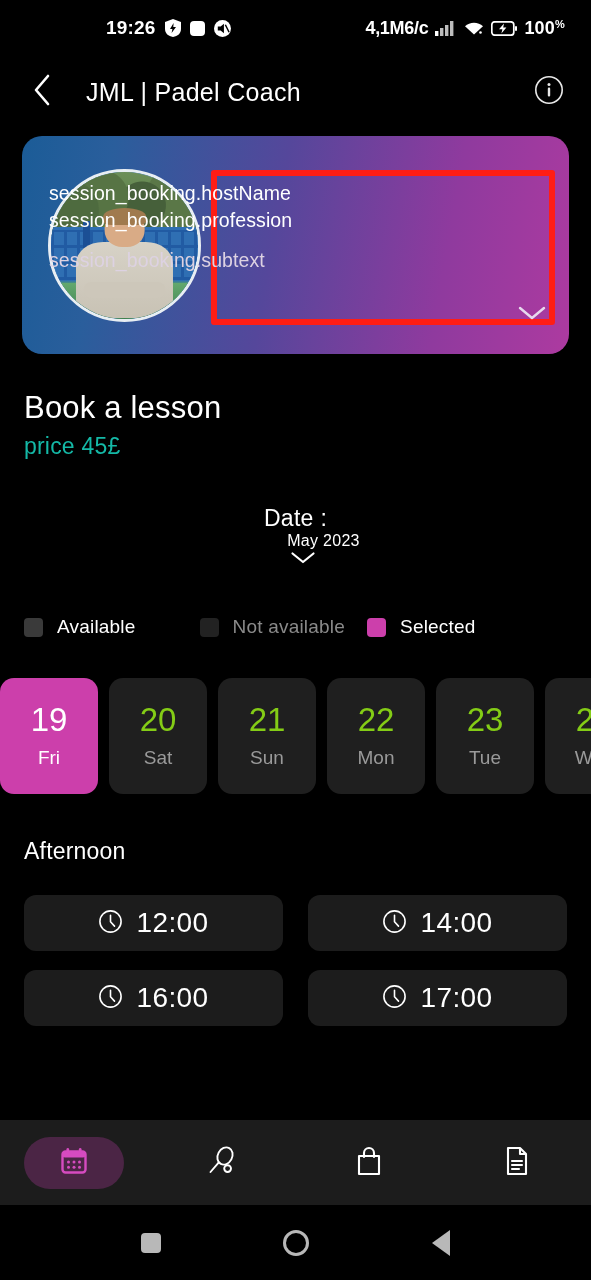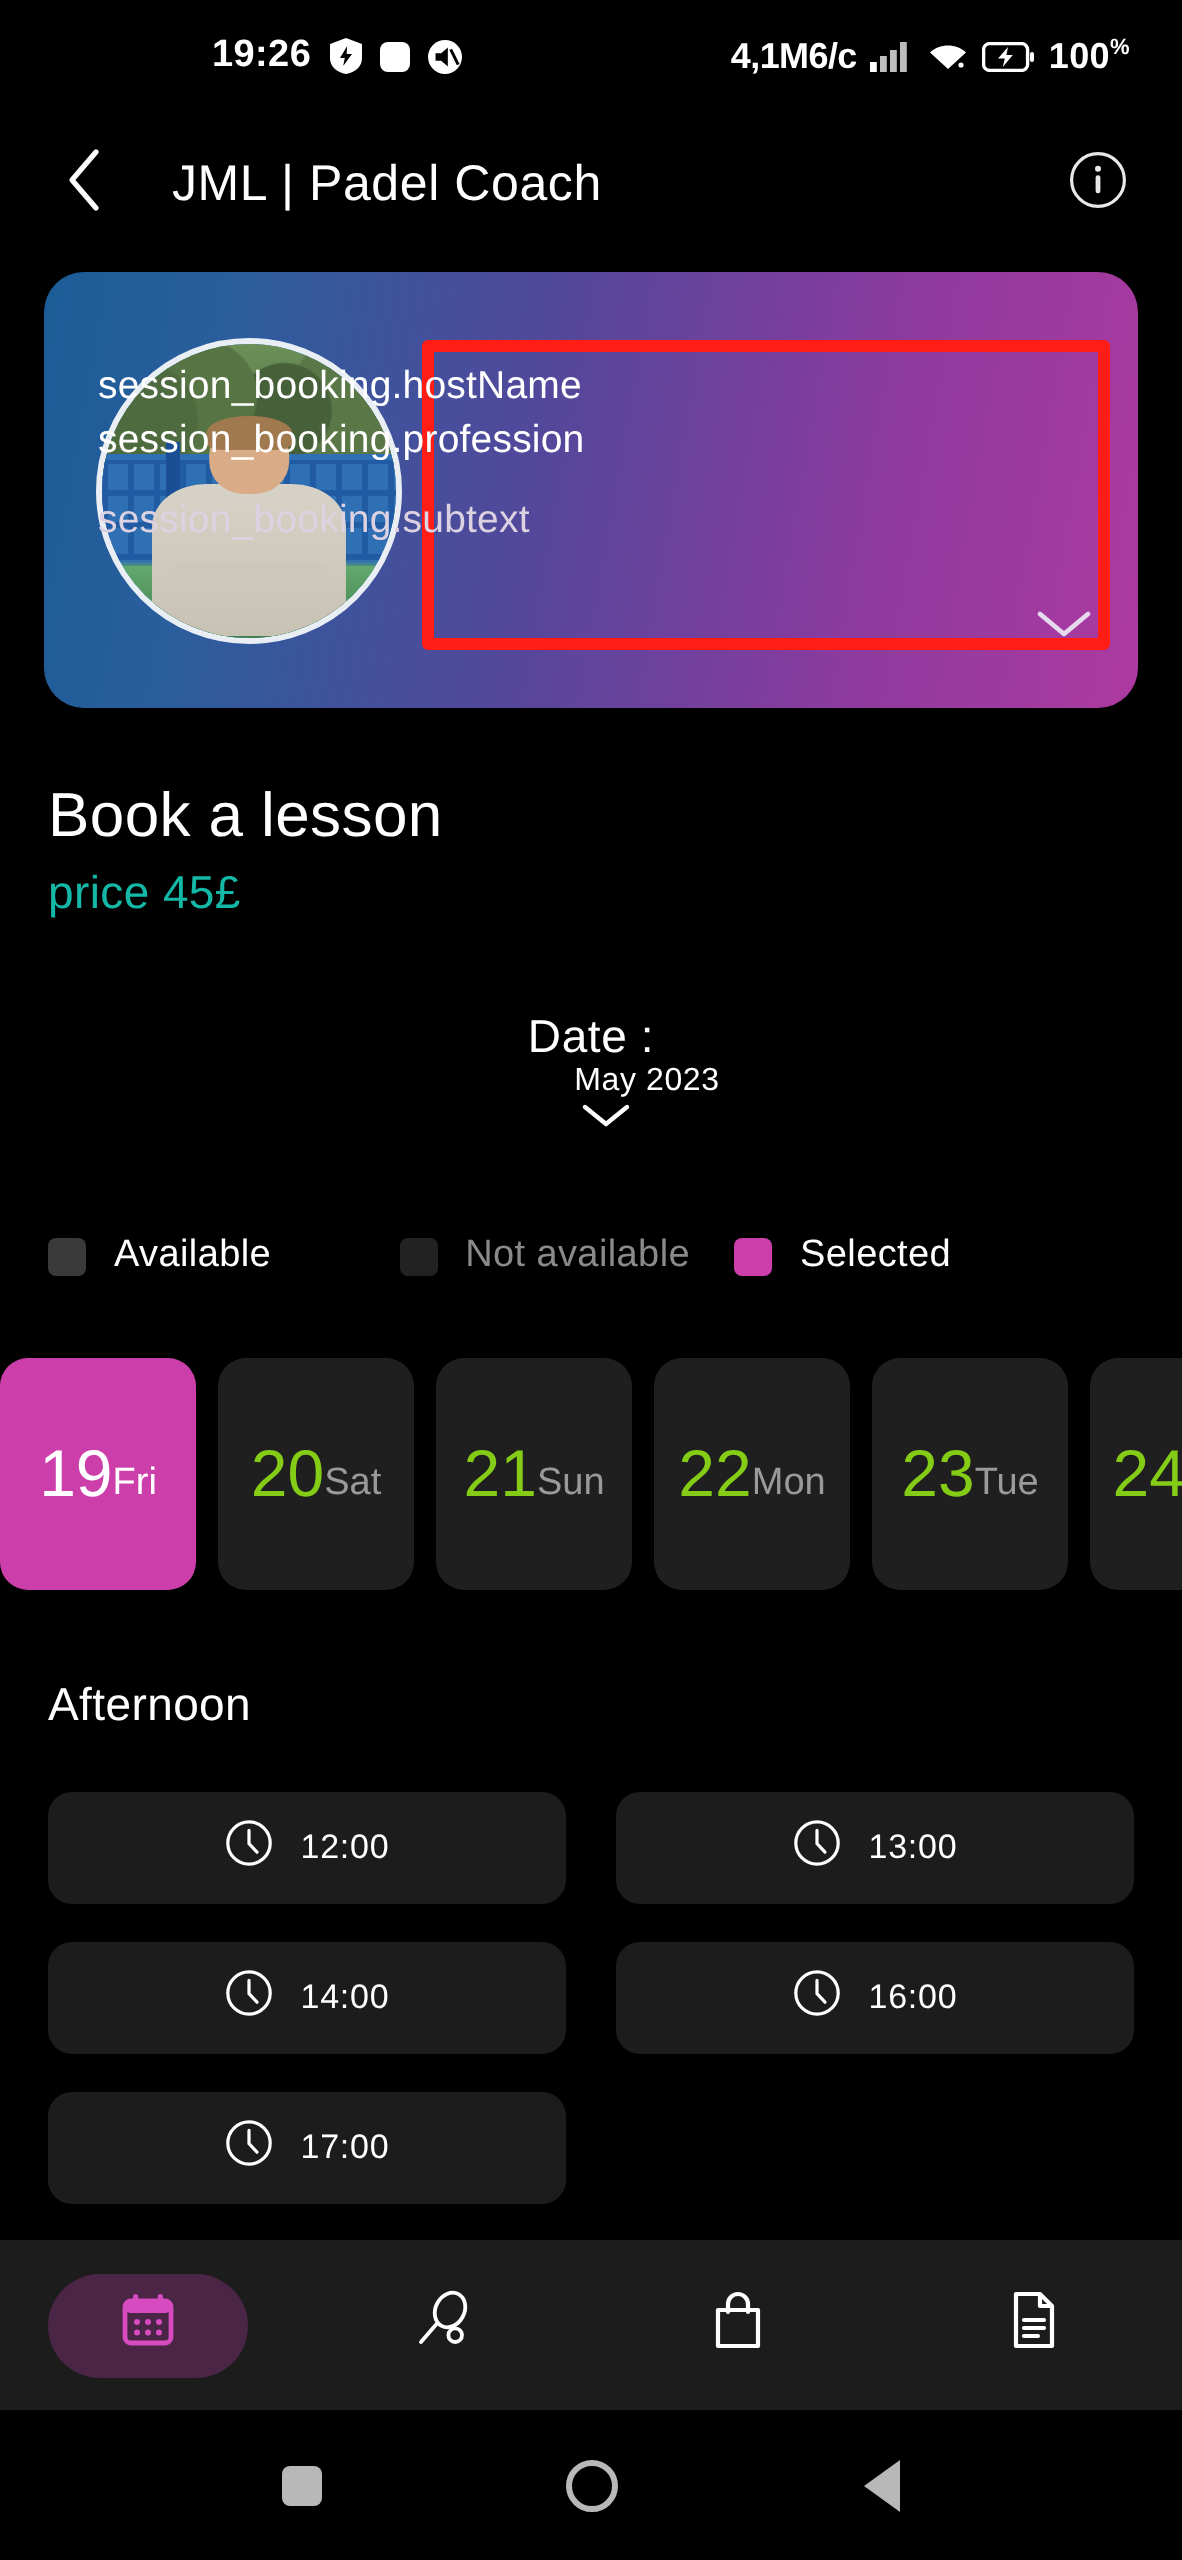--- a/index.html
+++ b/index.html
@@ -105,36 +105,36 @@
   .legend { display:flex; align-items:center; margin-top:47px; }
   .lg { display:flex; align-items:center; }
   .lg + .lg { margin-left:0; }
   .sw { width:19px; height:19px; border-radius:4px; }
   .lg-txt { font-size:19px; margin-left:14px; letter-spacing:.2px;}
 
   
   .chips { display:flex; gap:11px; margin-top:40px; padding-left:0; }
   .chip {
     width:98px; height:116px; border-radius:14px; background:#1f1f1f;
-    display:flex; flex-direction:row; align-items:center; justify-content:center;
+    display:flex; flex-direction:column; align-items:center; justify-content:center;
     flex:0 0 auto;
   }
   .chip .d { font-size:33px; color:#84cc16; font-weight:400; line-height:1.05;}
   .chip .w { font-size:19px; color:#9a9a9a; margin-top:9px;}
   .chip.sel { background:#cc3fab; }
   .chip.sel .d, .chip.sel .w { color:#fff; }
 
   
   .slot-head { font-size:23px; margin-top:44px; letter-spacing:.2px;}
   .slots { display:flex; flex-wrap:wrap; gap:19px 25px; margin-top:30px; }
   .slot {
     width:259px; height:56px; border-radius:12px; background:#1c1c1c;
     display:flex; align-items:center; justify-content:center; gap:13px;
   }
-  .slot-t { font-size:17px; letter-spacing:.4px;}
+  .slot-t { font-size:28px; letter-spacing:.4px;}
 
   
   .bottomnav {
     position:absolute; left:0; right:0; bottom:75px; height:85px;
     background:#1c1c1c; display:flex; align-items:center;
   }
   .nav-item { flex:1; display:flex; align-items:center; justify-content:center; }
   .nav-pill { width:100px; height:52px; border-radius:26px; background:#4b2545;
               display:flex; align-items:center; justify-content:center; }
 
@@ -317,29 +317,20 @@
     <div class="slot">
       <span>
         <svg width="25" height="25" viewBox="0 0 25 25">
             <circle cx="12.5" cy="12.5" r="10.6" fill="none" stroke="#fff" stroke-width="1.6"></circle>
             <path d="M12.5 6.2v6.6l4 4.3" fill="none" stroke="#fff" stroke-width="1.6" stroke-linecap="round"></path>
           </svg>
       </span>
       <span class="slot-t">12:00</span>
     </div>
 
-    <div class="slot">
-      <span>
-        <svg width="25" height="25" viewBox="0 0 25 25">
-            <circle cx="12.5" cy="12.5" r="10.6" fill="none" stroke="#fff" stroke-width="1.6"></circle>
-            <path d="M12.5 6.2v6.6l4 4.3" fill="none" stroke="#fff" stroke-width="1.6" stroke-linecap="round"></path>
-          </svg>
-      </span>
-      <span class="slot-t">13:00</span>
-    </div>
 
     <div class="slot">
       <span>
         <svg width="25" height="25" viewBox="0 0 25 25">
             <circle cx="12.5" cy="12.5" r="10.6" fill="none" stroke="#fff" stroke-width="1.6"></circle>
             <path d="M12.5 6.2v6.6l4 4.3" fill="none" stroke="#fff" stroke-width="1.6" stroke-linecap="round"></path>
           </svg>
       </span>
       <span class="slot-t">14:00</span>
     </div>

